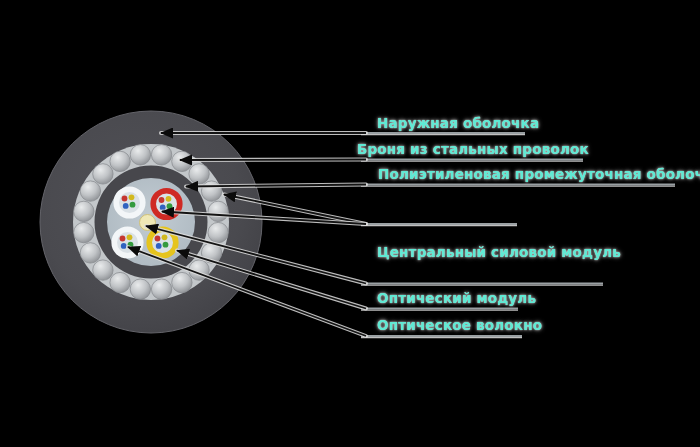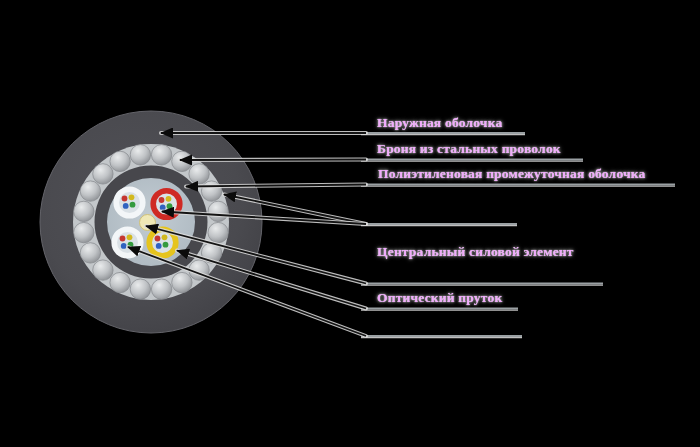--- a/index.html
+++ b/index.html
@@ -1,21 +1,21 @@
 <!DOCTYPE html>
 <html><head>
 <meta charset="utf-8">
 <style>
   html,body{margin:0;padding:0;background:#000;}
   #stage{position:relative;width:700px;height:447px;background:#000;overflow:hidden;
          font-family:"DejaVu Sans","Liberation Sans",sans-serif;}
   #diagram-svg{position:absolute;left:0;top:0;}
-  .label{position:absolute;color:#f0abfc;font-size:13.5px;font-weight:bold;line-height:14.5px;
+  .label{position:absolute;color:#5eead4;font-size:13.5px;font-weight:bold;line-height:14.5px;
          letter-spacing:.2px;white-space:nowrap;
-         text-shadow:0 0 1px #d6d6d6,0 0 3px #a8a8a8,0 0 5px #7a7a7a;font-family:Liberation Serif, serif;}
+         text-shadow:0 0 1px #d6d6d6,0 0 3px #a8a8a8,0 0 5px #7a7a7a;}
   .label span{display:block;}
 </style>
 </head>
 <body>
 
 <div id="stage">
 
   <svg id="diagram-svg" width="700" height="447" viewBox="0 0 700 447">
     <defs>
       <radialGradient id="sheathGrad" cx="45%" cy="42%" r="60%">
@@ -130,25 +130,28 @@
         <path d="M 366 308.5 L 177 250.5" stroke="#dddddd" stroke-width="4" fill="none" stroke-linecap="round" opacity="0.85"></path>
         <path d="M 366 308.5 L 177 250.5" stroke="#141414" stroke-width="1.8" fill="none" marker-end="url(#arr)"></path>
         <path d="M 366 336 L 128 247" stroke="#dddddd" stroke-width="4" fill="none" stroke-linecap="round" opacity="0.85"></path>
         <path d="M 366 336 L 128 247" stroke="#141414" stroke-width="1.8" fill="none" marker-end="url(#arr)"></path>
       </g>
   </svg>
 
   <div class="label" style="left:377px;top:116px">
       <span>Наружная оболочка</span>
     </div>
-  <div class="label" style="left:377px;top:142px">
+  <div class="label" style="left:357px;top:142px">
       <span>Броня из стальных проволок</span>
     </div>
   <div class="label" style="left:378px;top:167px">
       <span>Полиэтиленовая промежуточная оболочка</span>
     </div>
   <div class="label" style="left:377px;top:245px">
-    <span>Центральный силовой элемент</span>
+    <span>Центральный силовой модуль</span>
   </div>
   <div class="label" style="left:377px;top:291px">
-      <span>Оптический пруток</span>
+      <span>Оптический модуль</span>
+    </div>
+  <div class="label" style="left:377px;top:318px">
+      <span>Оптическое волокно</span>
     </div>
 </div>
 
 </body></html>

